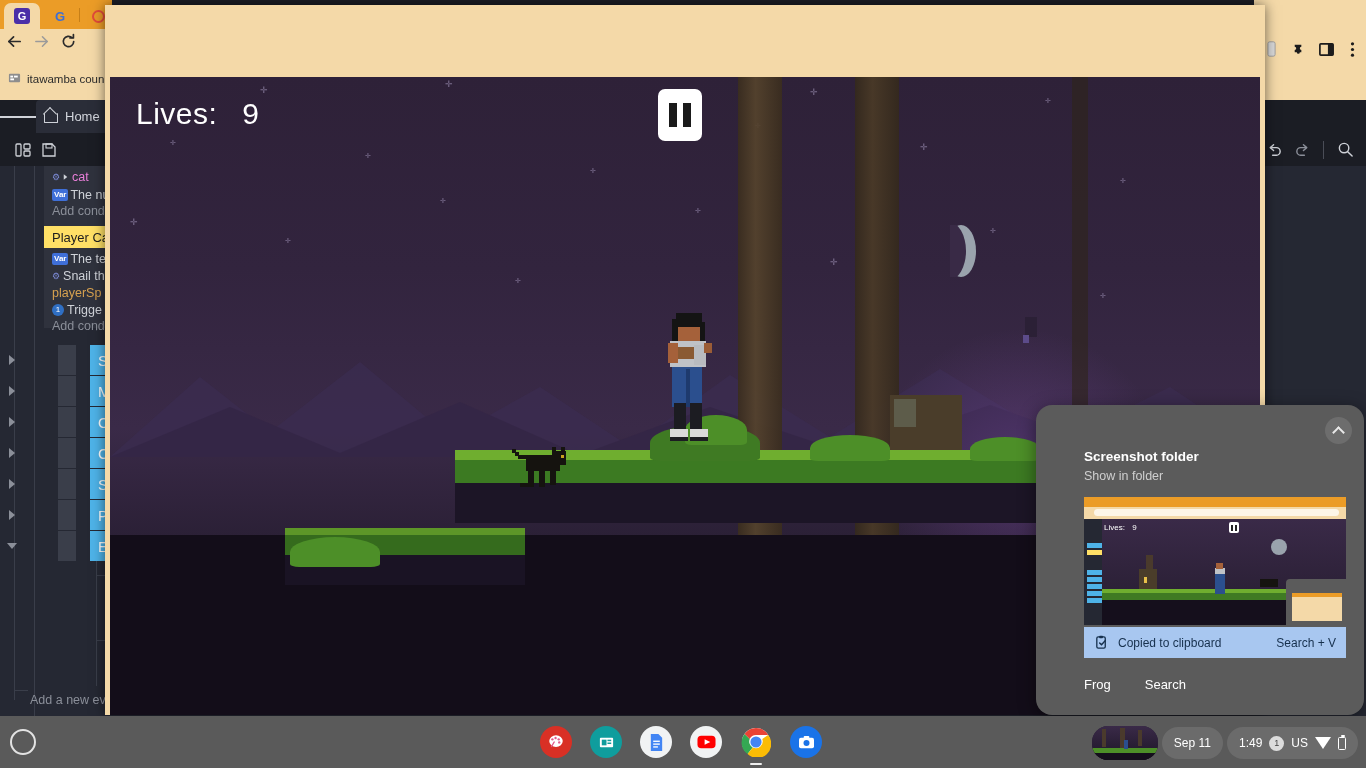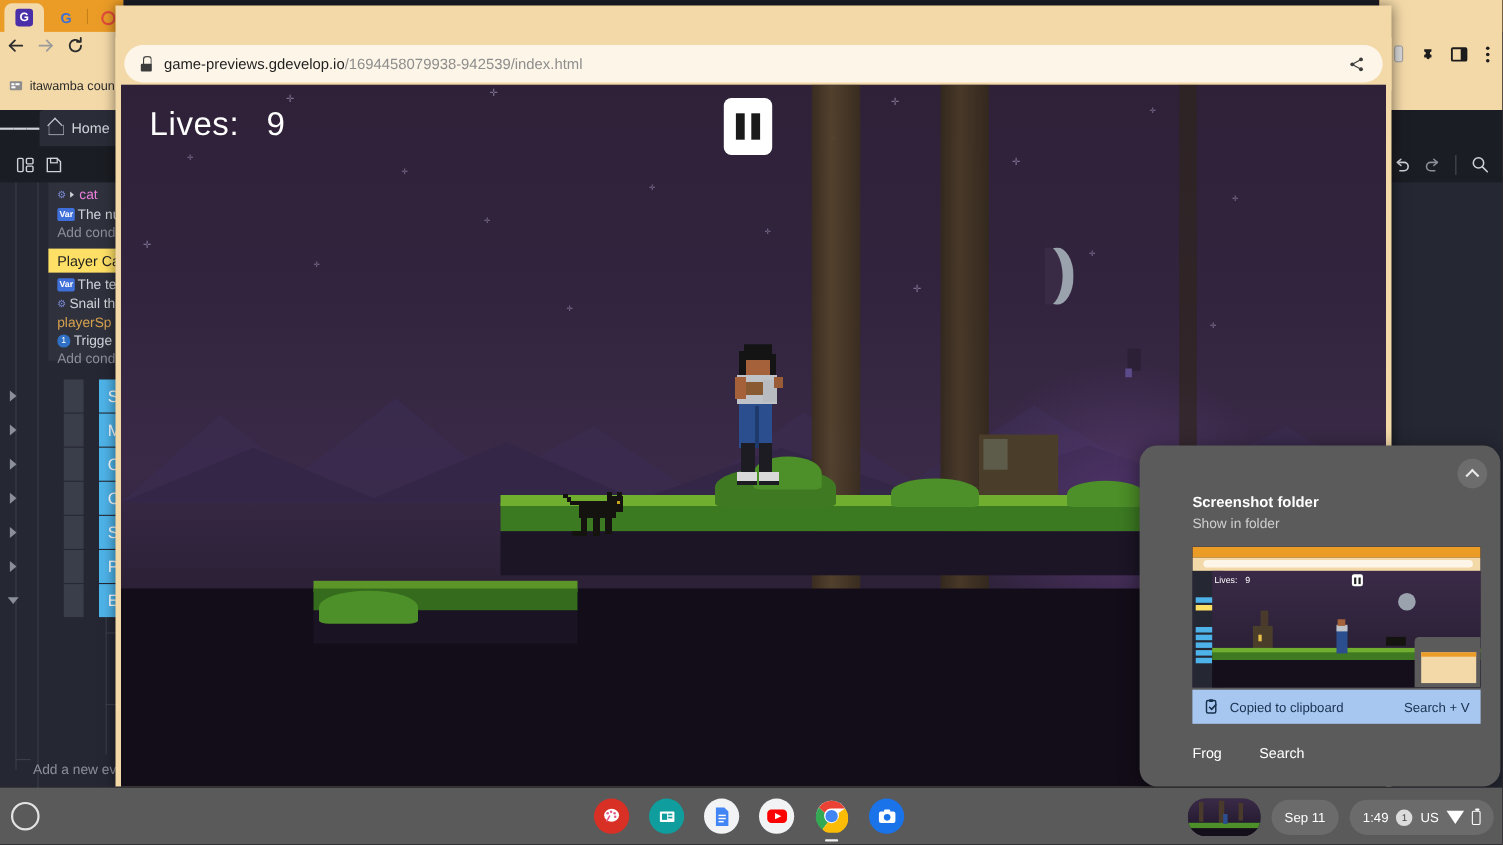--- a/index.html
+++ b/index.html
@@ -124,21 +124,21 @@
   .notif-actions { position:absolute; left:48px; top:272px; display:flex; gap:34px; color:#ffffff; font-size:13px; }
 
   
   .shelf { position:absolute; left:0; top:716px; width:1366px; height:52px; background:#5a5a5a; }
   .shelf-launcher { position:absolute; left:10px; top:13px; width:26px; height:26px; border-radius:50%;
                     border:2px solid #e3e3e3; }
   .shelf-apps { position:absolute; left:540px; top:726px; display:flex; gap:18px; align-items:center; }
   .app-ico { width:32px; height:32px; border-radius:50%; display:flex; align-items:center; justify-content:center;
              font-size:15px; color:#fff; position:relative; }
   .app-dot { position:absolute; bottom:-7px; left:50%; transform:translateX(-50%); width:12px; height:2.5px; background:#eee; border-radius:2px;}
-  .shelf-right { position:absolute; right:8px; top:726px; display:flex; gap:10px; align-items:center; }
+  .shelf-right { position:absolute; right:8px; top:726px; display:flex; gap:4px; align-items:center; }
   .pill { height:32px; border-radius:16px; background:#6b6b6b; display:flex; align-items:center; padding:0 12px;
           color:#fff; font-size:12px; gap:7px; }
   .thumb-pill { width:66px; height:34px; border-radius:16px; overflow:hidden; background:#2a2336; }
   .num-badge { width:15px; height:15px; border-radius:50%; background:#dcdcdc; color:#444; font-size:9px;
                display:flex; align-items:center; justify-content:center; }
   .wifi { width:0;height:0;border-left:8px solid transparent;border-right:8px solid transparent;border-top:12px solid #fff;}
   .batt { width:8px; height:13px; border:1.4px solid #fff; border-radius:1.5px; position:relative;}
   .batt::before{content:"";position:absolute;left:2px;top:-3px;width:4px;height:2px;background:#fff;border-radius:1px;}
 </style>
 </head>
@@ -419,35 +419,20 @@
       <svg width="5" height="17" viewBox="0 0 5 18">
           <circle cx="2.5" cy="3" r="1.7" fill="#1c1c1c"></circle>
           <circle cx="2.5" cy="9" r="1.7" fill="#1c1c1c"></circle>
           <circle cx="2.5" cy="15" r="1.7" fill="#1c1c1c"></circle>
         </svg>
     </span>
   </div>
 
   <div class="chrome-win">
 
-    <div class="chrome-omnibox-row">
-      <div class="omnibox">
-        <span class="lock-ico"></span>
-        <span class="omni-url"><span>game-previews.gdevelop.io</span><span class="path">/1694458079938-942539/index.html</span></span>
-        <span class="share-ico">
-          <svg width="15" height="15" viewBox="0 0 16 16">
-              <circle cx="12" cy="3.2" r="1.9" fill="#3c3c3c"></circle>
-              <circle cx="3.6" cy="8" r="1.9" fill="#3c3c3c"></circle>
-              <circle cx="12" cy="12.8" r="1.9" fill="#3c3c3c"></circle>
-              <line x1="4.9" y1="7.2" x2="10.7" y2="4" stroke="#3c3c3c" stroke-width="1.2"></line>
-              <line x1="4.9" y1="8.8" x2="10.7" y2="12" stroke="#3c3c3c" stroke-width="1.2"></line>
-            </svg>
-        </span>
-      </div>
-    </div>
   </div>
 
   <div class="game">
 
     <div class="stars">
       <span class="star" style="left:150px;top:8px;">✛</span>
       <span class="star" style="left:335px;top:2px;">✛</span>
       <span class="star" style="left:700px;top:10px;">✛</span>
       <span class="star" style="left:60px;top:62px;font-size:7px;">✛</span>
       <span class="star" style="left:255px;top:75px;font-size:7px;">✛</span>

